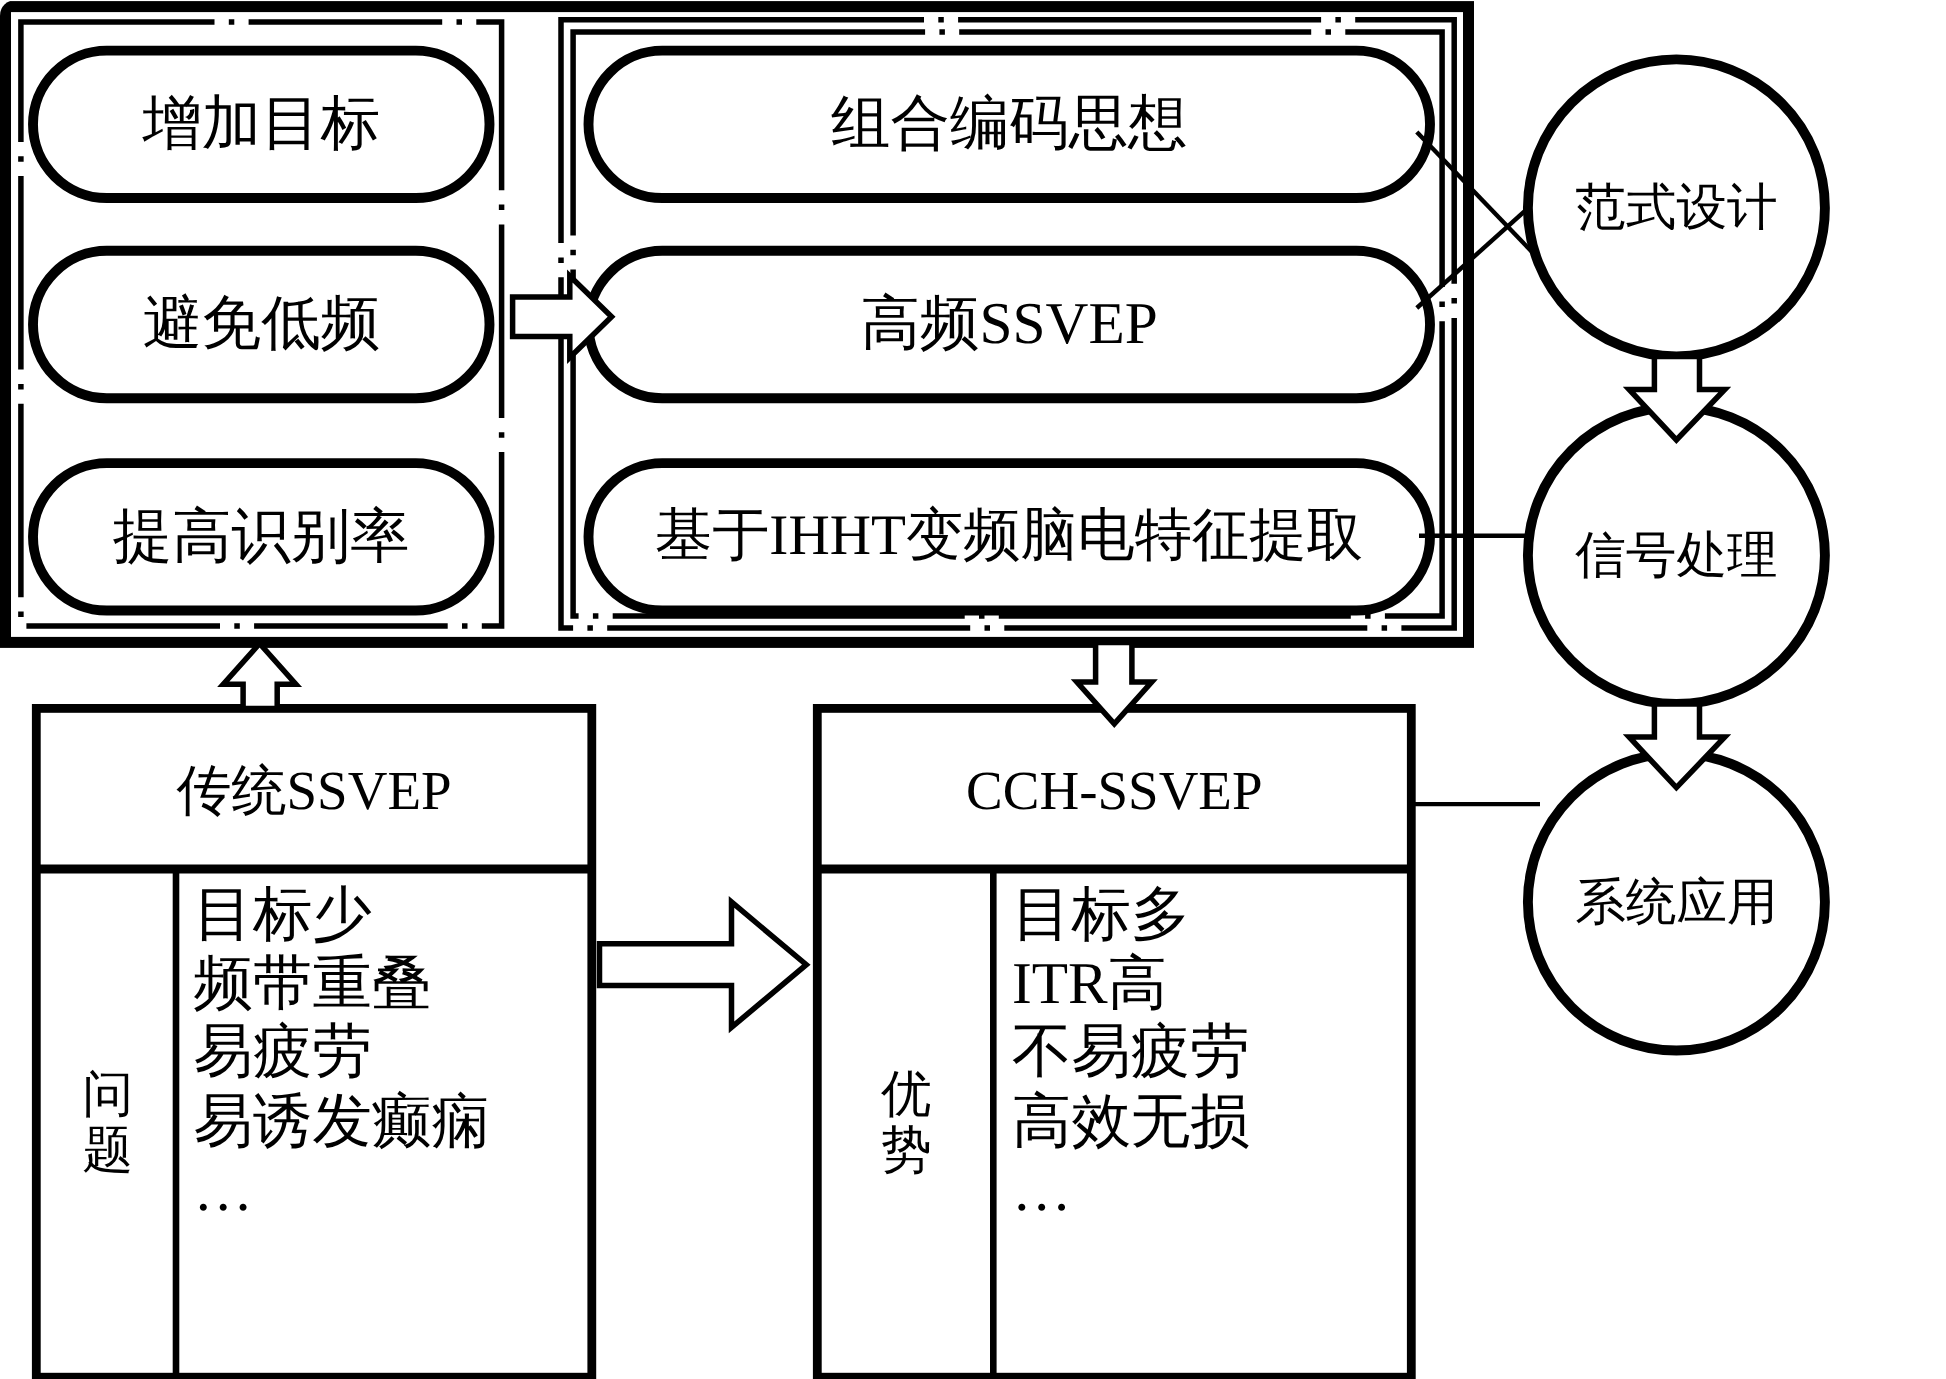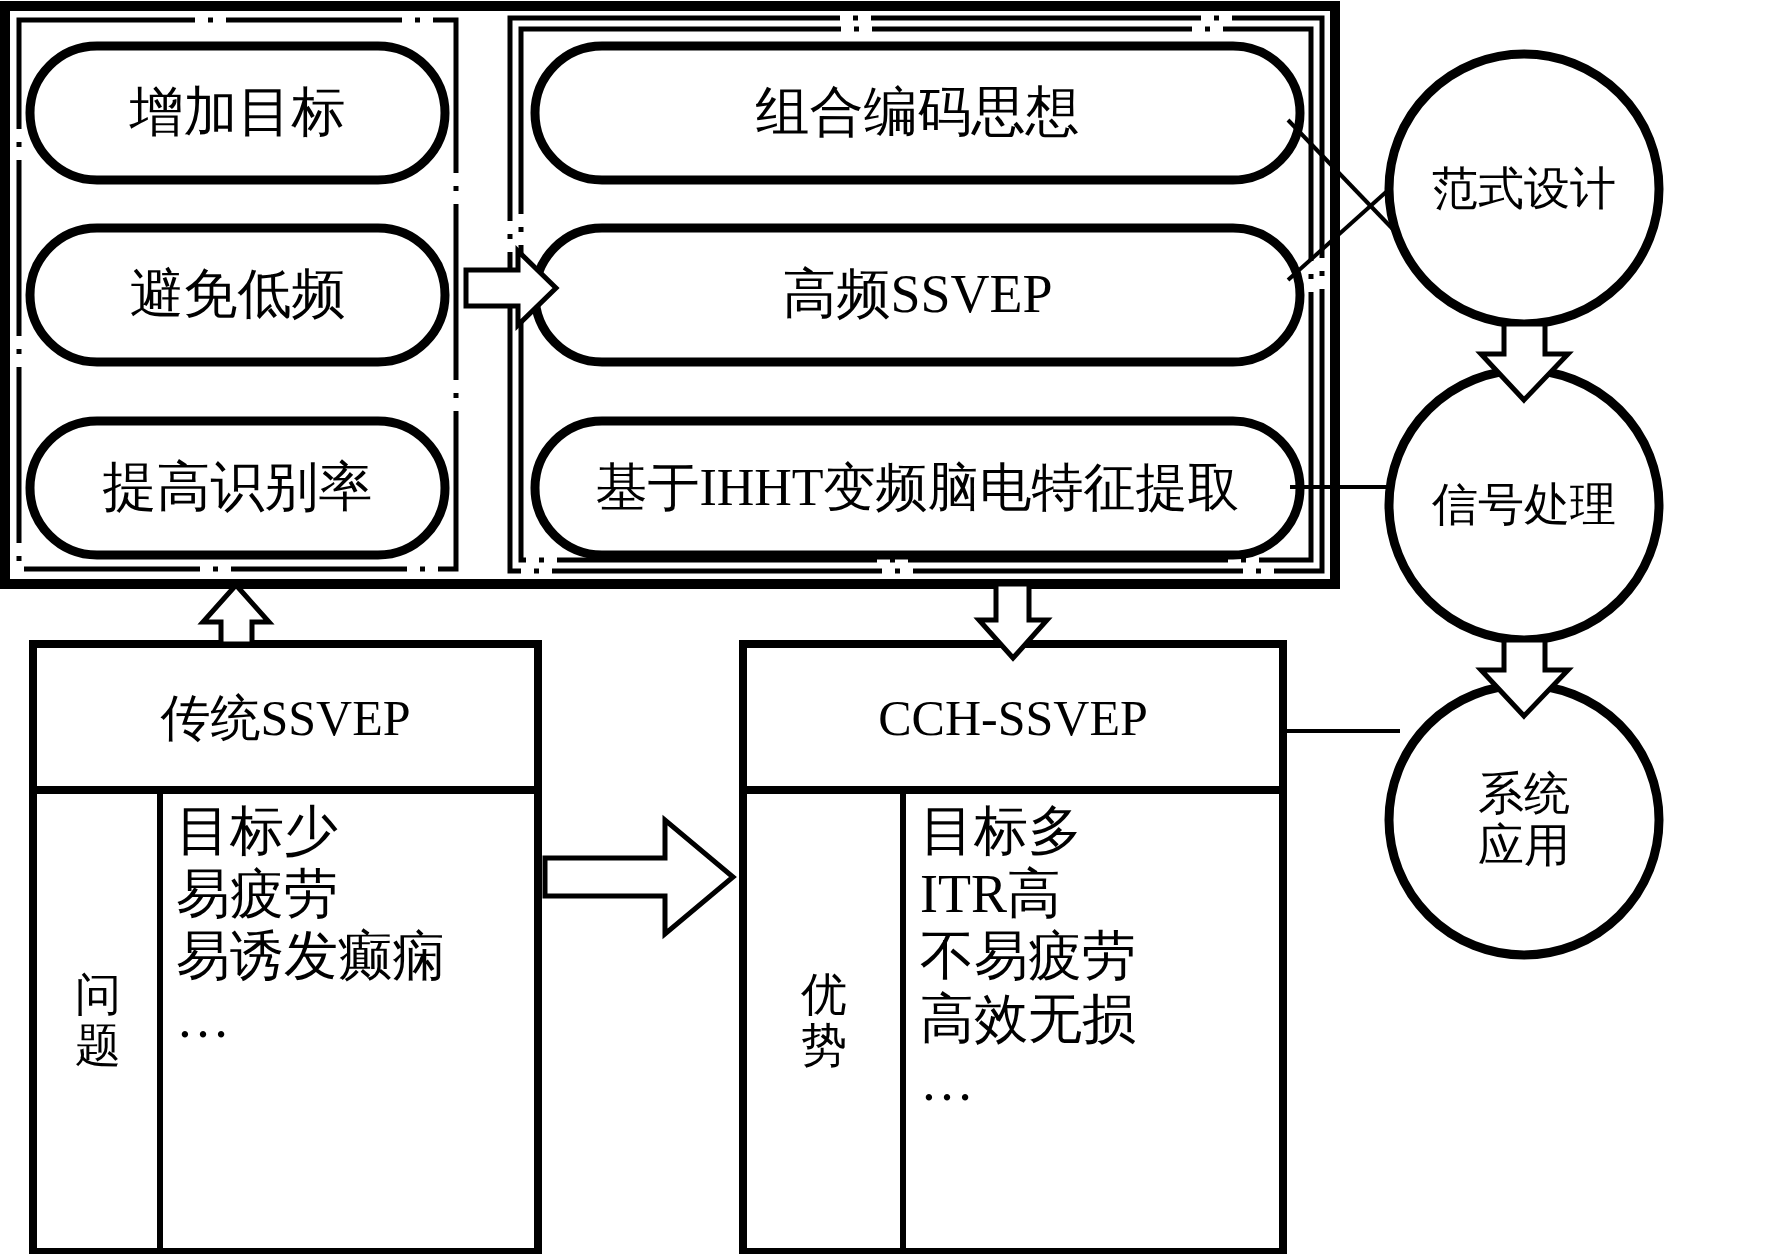--- a/index.html
+++ b/index.html
@@ -2,20 +2,21 @@
 <html><head>
 <meta charset="utf-8">
 <style>
   html,body{margin:0;padding:0;background:#ffffff;}
   #stage{
     position:relative;
     width:1769px;height:1254px;
     background:#ffffff;
     font-family:"Liberation Serif","DejaVu Serif",serif;
     overflow:hidden;
+    border-radius:14px;
   }
   #stage svg{position:absolute;left:0;top:0;width:1769px;height:1254px;}
   .lbl{
     position:absolute;
     display:flex;align-items:center;justify-content:center;
     text-align:center;
     color:#000;
     font-family:"Liberation Serif","DejaVu Serif",serif;
     line-height:1.06;
     white-space:pre;
@@ -94,32 +95,33 @@
   <div class="lbl pill-txt-sm" style="left:535px;top:421px;width:765px;height:134px;">基于IHHT变频脑电特征提取</div>
 
   <div class="lbl circ-txt" style="left:1389px;top:54px;width:270px;height:270px;flex-direction:row;">
     <span>范式</span>
     <span>设计</span>
   </div>
   <div class="lbl circ-txt" style="left:1389px;top:370px;width:270px;height:270px;">
     <span>信号</span>
     <span>处理</span>
   </div>
-  <div class="lbl circ-txt" style="left:1389px;top:685px;width:270px;height:270px;flex-direction:column;justify-content:center;">
+  <div class="lbl circ-txt" style="left:1389px;top:685px;width:270px;height:270px;flex-direction:row;justify-content:center;">
     <span>系统</span>
     <span>应用</span>
   </div>
 
   <div class="lbl hdr-txt" style="left:33px;top:648px;width:505px;height:140px;">传统SSVEP</div>
   <div class="lbl side-txt" style="left:38px;top:790px;width:120px;height:462px;flex-direction:column;">
     <span>问</span>
     <span>题</span>
   </div>
   <div class="lbl list-txt" style="left:176px;top:800px;width:360px;height:450px;flex-direction:column;">
     <span>目标少</span>
+    <span>频带重叠</span>
     <span>易疲劳</span>
     <span>易诱发癫痫</span>
     <span>…</span>
   </div>
 
   <div class="lbl hdr-txt" style="left:743px;top:648px;width:540px;height:140px;">CCH-SSVEP</div>
   <div class="lbl side-txt" style="left:748px;top:790px;width:152px;height:462px;flex-direction:column;">
     <span>优</span>
     <span>势</span>
   </div>

